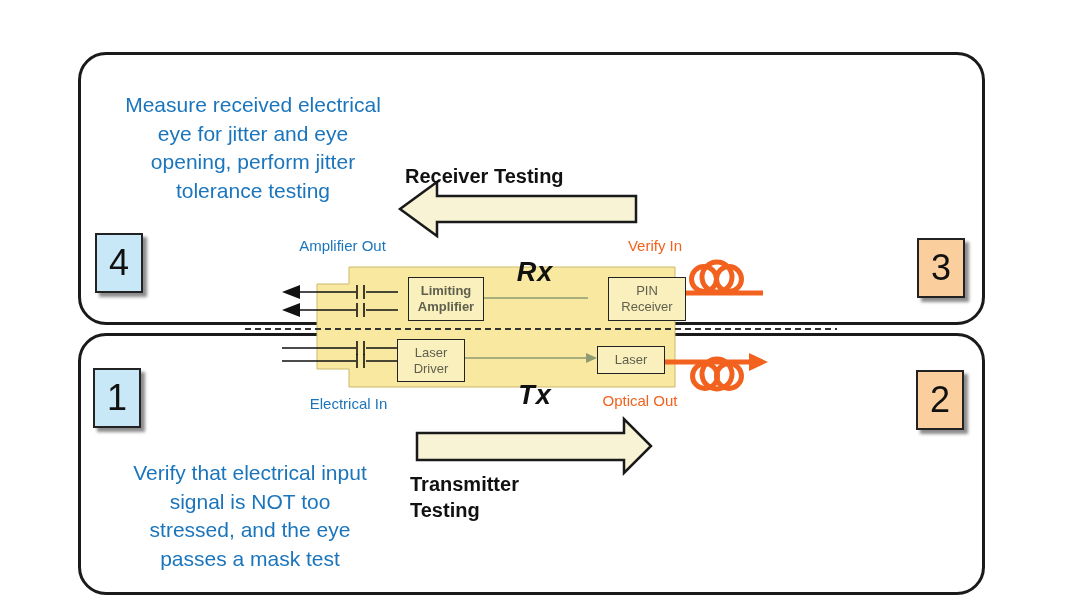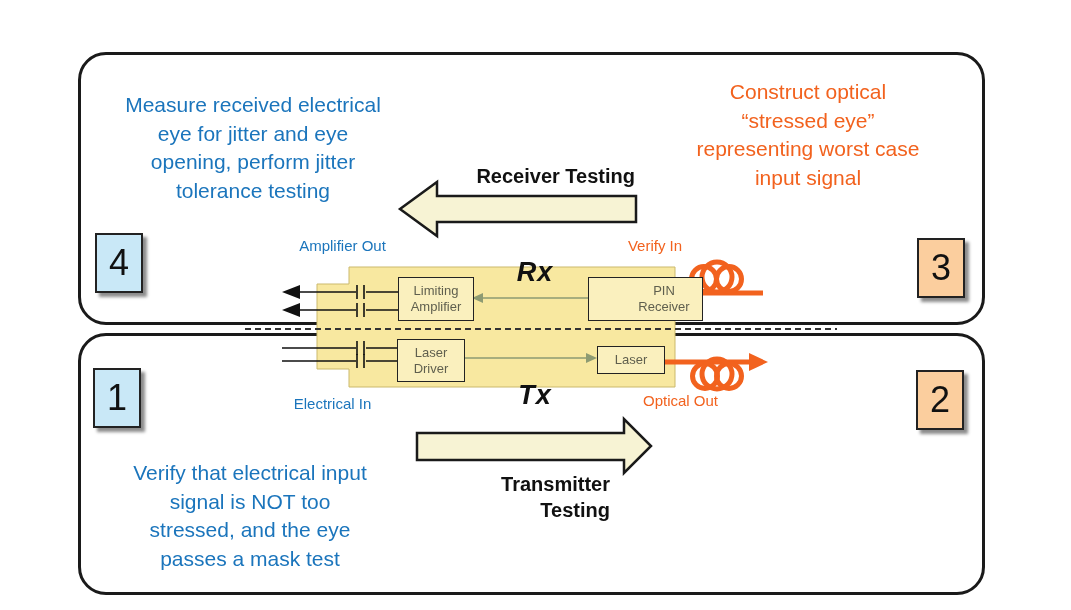--- a/index.html
+++ b/index.html
@@ -27,21 +27,21 @@
   .orange-stroke { stroke:var(--orange-text,#F2621E); fill:none; }
   .orange-fill { fill:var(--orange-text,#F2621E); stroke:none; }
   .dashed { stroke:#333; stroke-width:2; stroke-dasharray:6 4; fill:none; }
   .block-arrow { fill:var(--block-arrow-fill,#F7F3D4); stroke:#1a1a1a; stroke-width:2.5; stroke-linejoin:miter; }
 
   
   .txt { position:absolute; z-index:3; }
   .note { font-size:21px; line-height:28.5px; text-align:center; }
   .blue-note   { color:var(--blue-text,#1B75BC); }
   .orange-note { color:var(--orange-text,#F2621E); }
-  .flow-label { font-size:20px; font-weight:bold; color:#111; text-align:right; line-height:26px; }
+  .flow-label { font-size:20px; font-weight:bold; color:#111; text-align:left; line-height:26px; }
   .io-label { font-size:15px; text-align:center; }
   .rxtx { font-size:27px; font-weight:bold; font-style:italic; color:#111; text-align:center; letter-spacing:1px; }
 
   .step-box {
     position:absolute; z-index:3; width:44px; height:56px;
     border:2px solid #222; display:flex; align-items:center; justify-content:center;
     font-size:36px; color:#111; box-shadow:4px 4px 3px rgba(0,0,0,0.45);
   }
   .step-blue  { background:var(--step-blue-fill,#C9E8F7); }
   .step-peach { background:var(--step-peach-fill,#FBCE9E); }
@@ -126,42 +126,38 @@
       <span>1</span>
     </div>
   <div class="step-box step-peach" style="left:916px; top:370px;">
       <span>2</span>
     </div>
 
   <div class="txt note blue-note pre" style="left:88px;  top:91px;  width:330px;">Measure received electrical
 eye for jitter and eye
 opening, perform jitter
 tolerance testing</div>
-  <div class="txt note orange-note pre" style="left:648px; top:78px;  width:320px;">Construct optical
-“stressed eye”
-representing worst case
-input signal</div>
   <div class="txt note blue-note pre" style="left:85px;  top:459px; width:330px;">Verify that electrical input
 signal is NOT too
 stressed, and the eye
 passes a mask test</div>
 
   <div class="txt flow-label" style="left:405px; top:163px; width:230px;">Receiver Testing</div>
   <div class="txt flow-label pre" style="left:410px; top:471px; width:200px;">Transmitter
 Testing</div>
 
   <div class="txt io-label blue-note" style="left:285px; top:237px; width:115px;">Amplifier Out</div>
   <div class="txt io-label orange-note" style="left:600px; top:237px; width:110px;">Verify In</div>
-  <div class="txt io-label blue-note" style="left:275px; top:395px; width:115px;">Electrical In</div>
-  <div class="txt io-label orange-note" style="left:600px; top:392px; width:118px;text-align:right;">Optical Out</div>
+  <div class="txt io-label blue-note" style="left:291px; top:395px; width:115px;">Electrical In</div>
+  <div class="txt io-label orange-note" style="left:581px; top:392px; width:118px;">Optical Out</div>
 
   <div class="txt rxtx" style="left:505px; top:257px; width:60px;">Rx</div>
   <div class="txt rxtx" style="left:505px; top:380px; width:60px;">Tx</div>
 
-  <div class="comp-box pre" style="left:398px; top:277px; width:74px; height:42px;">Limiting
+  <div class="comp-box pre" style="left:408px; top:277px; width:74px; height:42px;font-weight:bold;">Limiting
 Amplifier</div>
-  <div class="comp-box pre" style="left:588px; top:277px; width:76px; height:42px;padding-left:37px;">PIN
+  <div class="comp-box pre" style="left:608px; top:277px; width:76px; height:42px;">PIN
 Receiver</div>
   <div class="comp-box pre" style="left:397px; top:339px; width:66px; height:41px;">Laser
 Driver</div>
   <div class="comp-box" style="left:597px; top:346px; width:66px; height:26px;">Laser</div>
 
 </div>
 
 </body></html>

